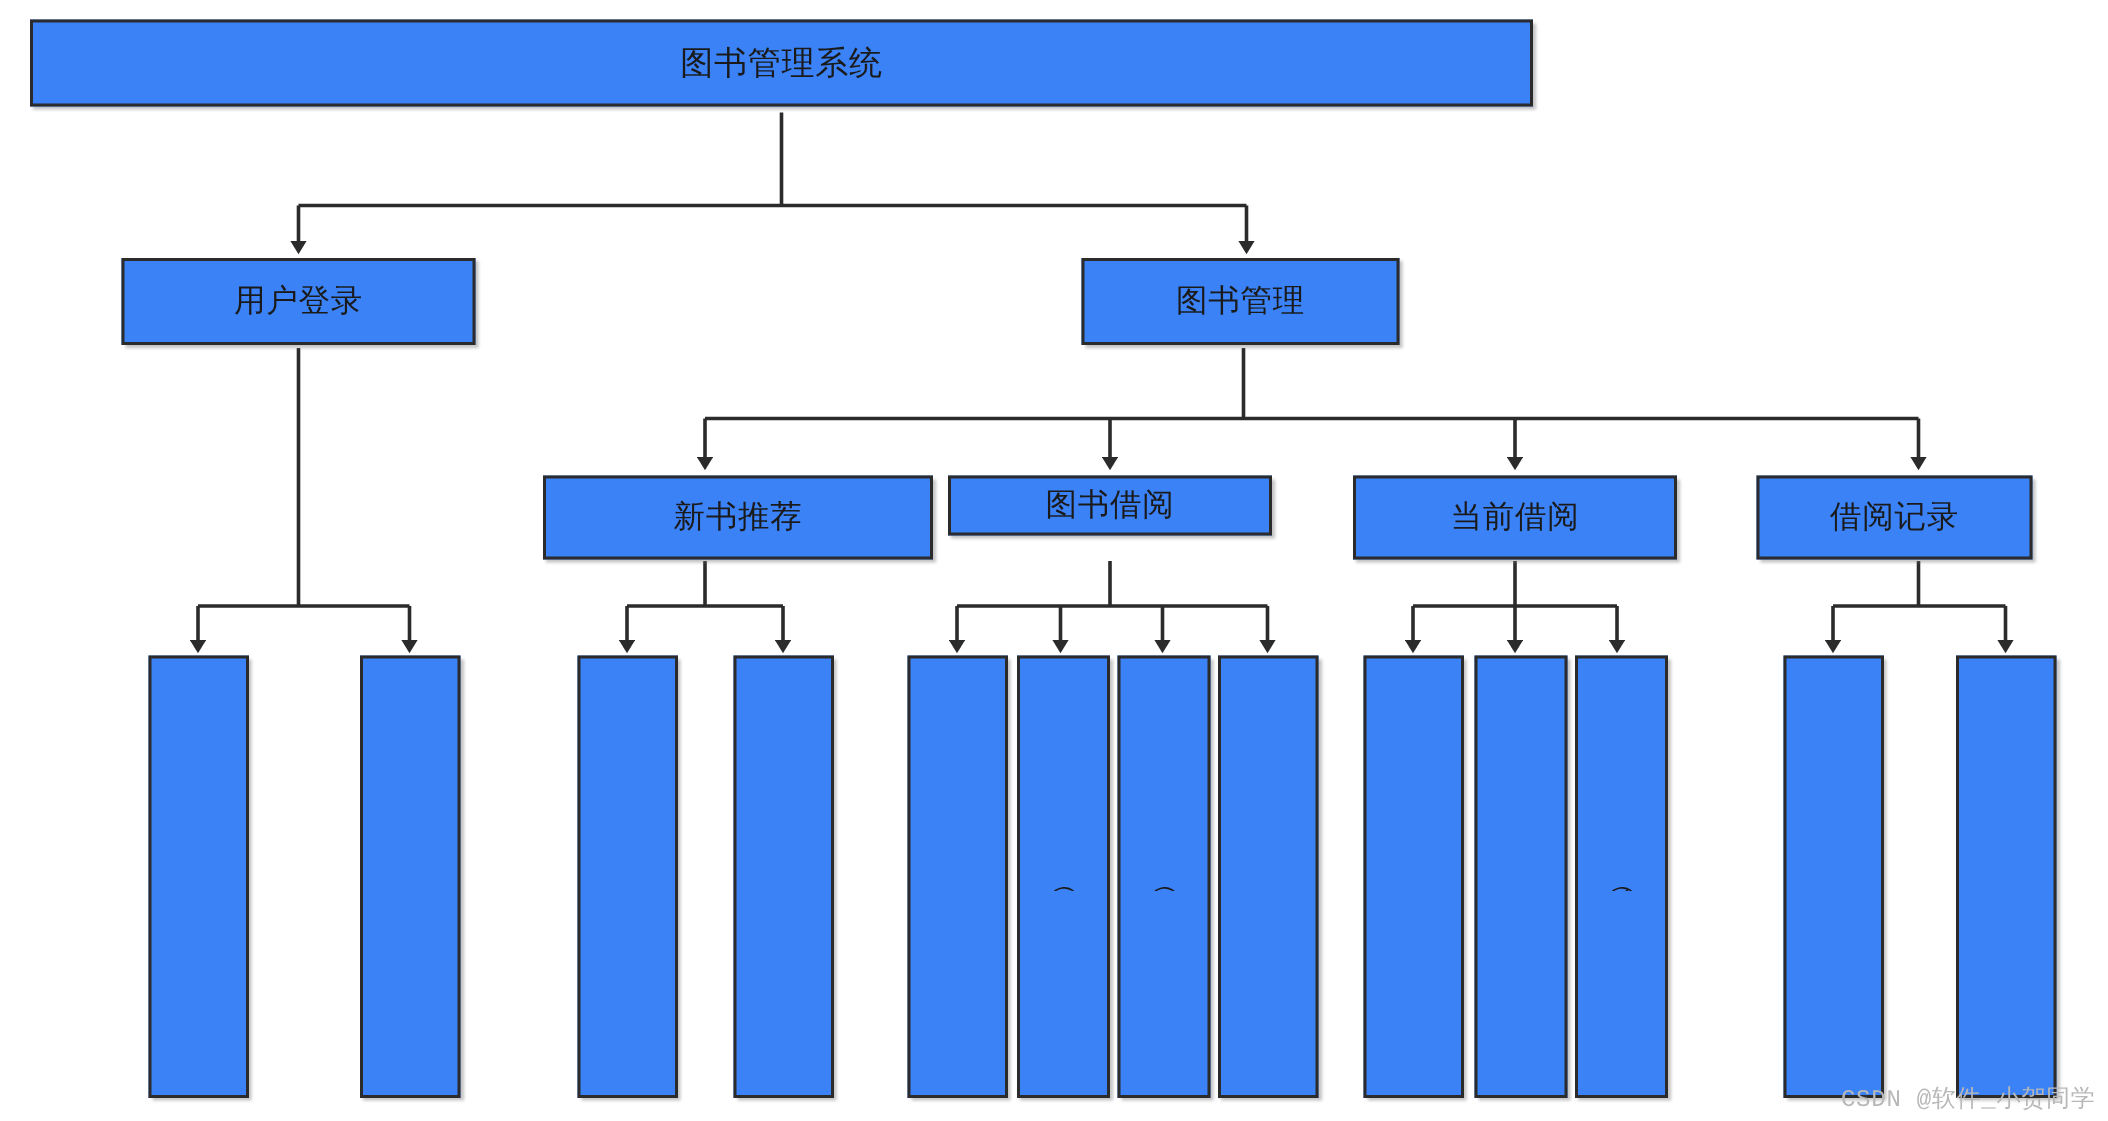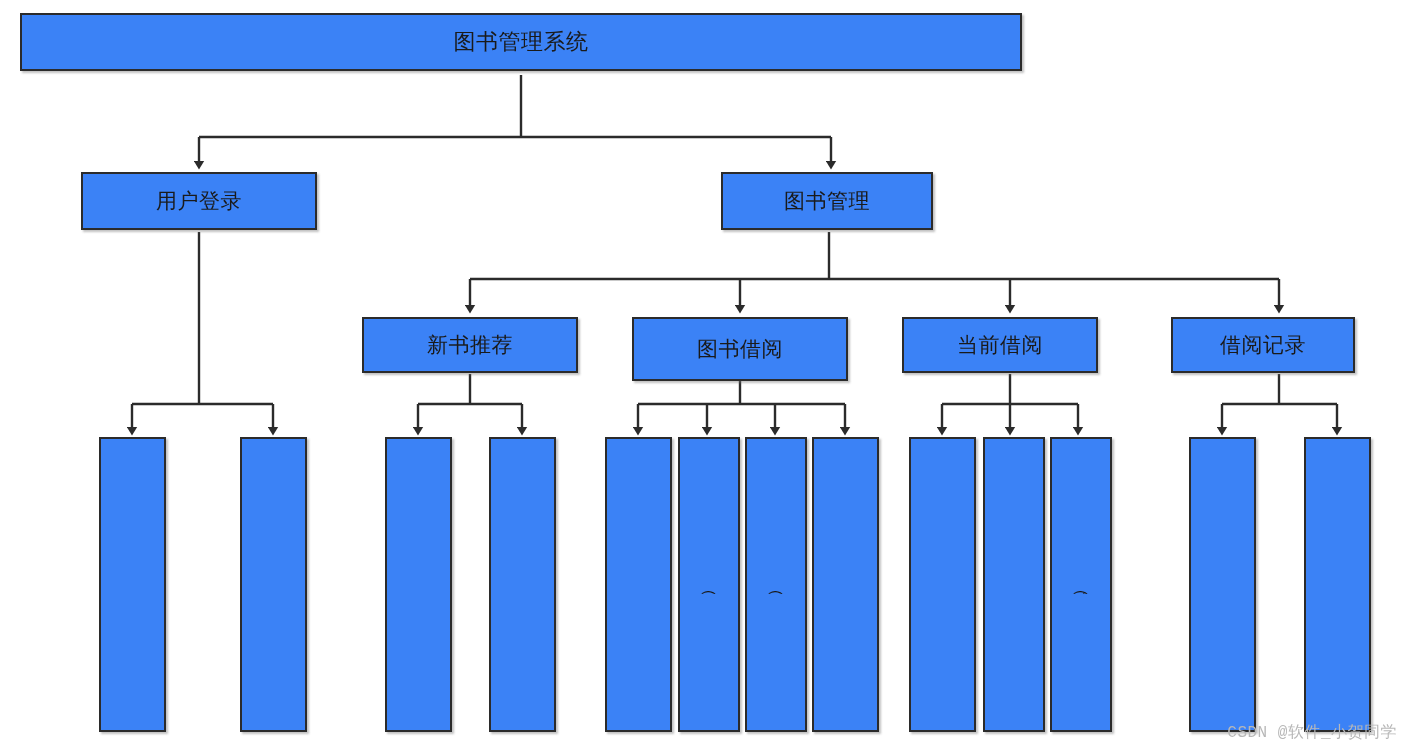--- a/index.html
+++ b/index.html
@@ -135,27 +135,27 @@
     <span class="label">图书管理系统</span>
   </div>
 
   <div class="node horiz" style="left:81px; top:172px; width:236px; height:58px;">
     <span class="label">用户登录</span>
   </div>
   <div class="node horiz" style="left:721px; top:172px; width:212px; height:58px;">
     <span class="label">图书管理</span>
   </div>
 
-  <div class="node horiz" style="left:362px; top:317px; width:216px; height:56px;">
+  <div class="node horiz" style="left:362px; top:317px; width:260px; height:56px;">
     <span class="label">新书推荐</span>
   </div>
-  <div class="node horiz" style="left:632px; top:317px; width:216px; height:64px;">
+  <div class="node horiz" style="left:632px; top:317px; width:216px; height:40px;">
     <span class="label">图书借阅</span>
   </div>
-  <div class="node horiz" style="left:902px; top:317px; width:196px; height:56px;">
+  <div class="node horiz" style="left:902px; top:317px; width:216px; height:56px;">
     <span class="label">当前借阅</span>
   </div>
   <div class="node horiz" style="left:1171px; top:317px; width:184px; height:56px;">
     <span class="label">借阅记录</span>
   </div>
 
   <div class="node vert" style="left:99px; top:437px; width:67px; height:295px;">
     <span class="label">用户登录</span>
   </div>
   <div class="node vert" style="left:240px; top:437px; width:67px; height:295px;">

